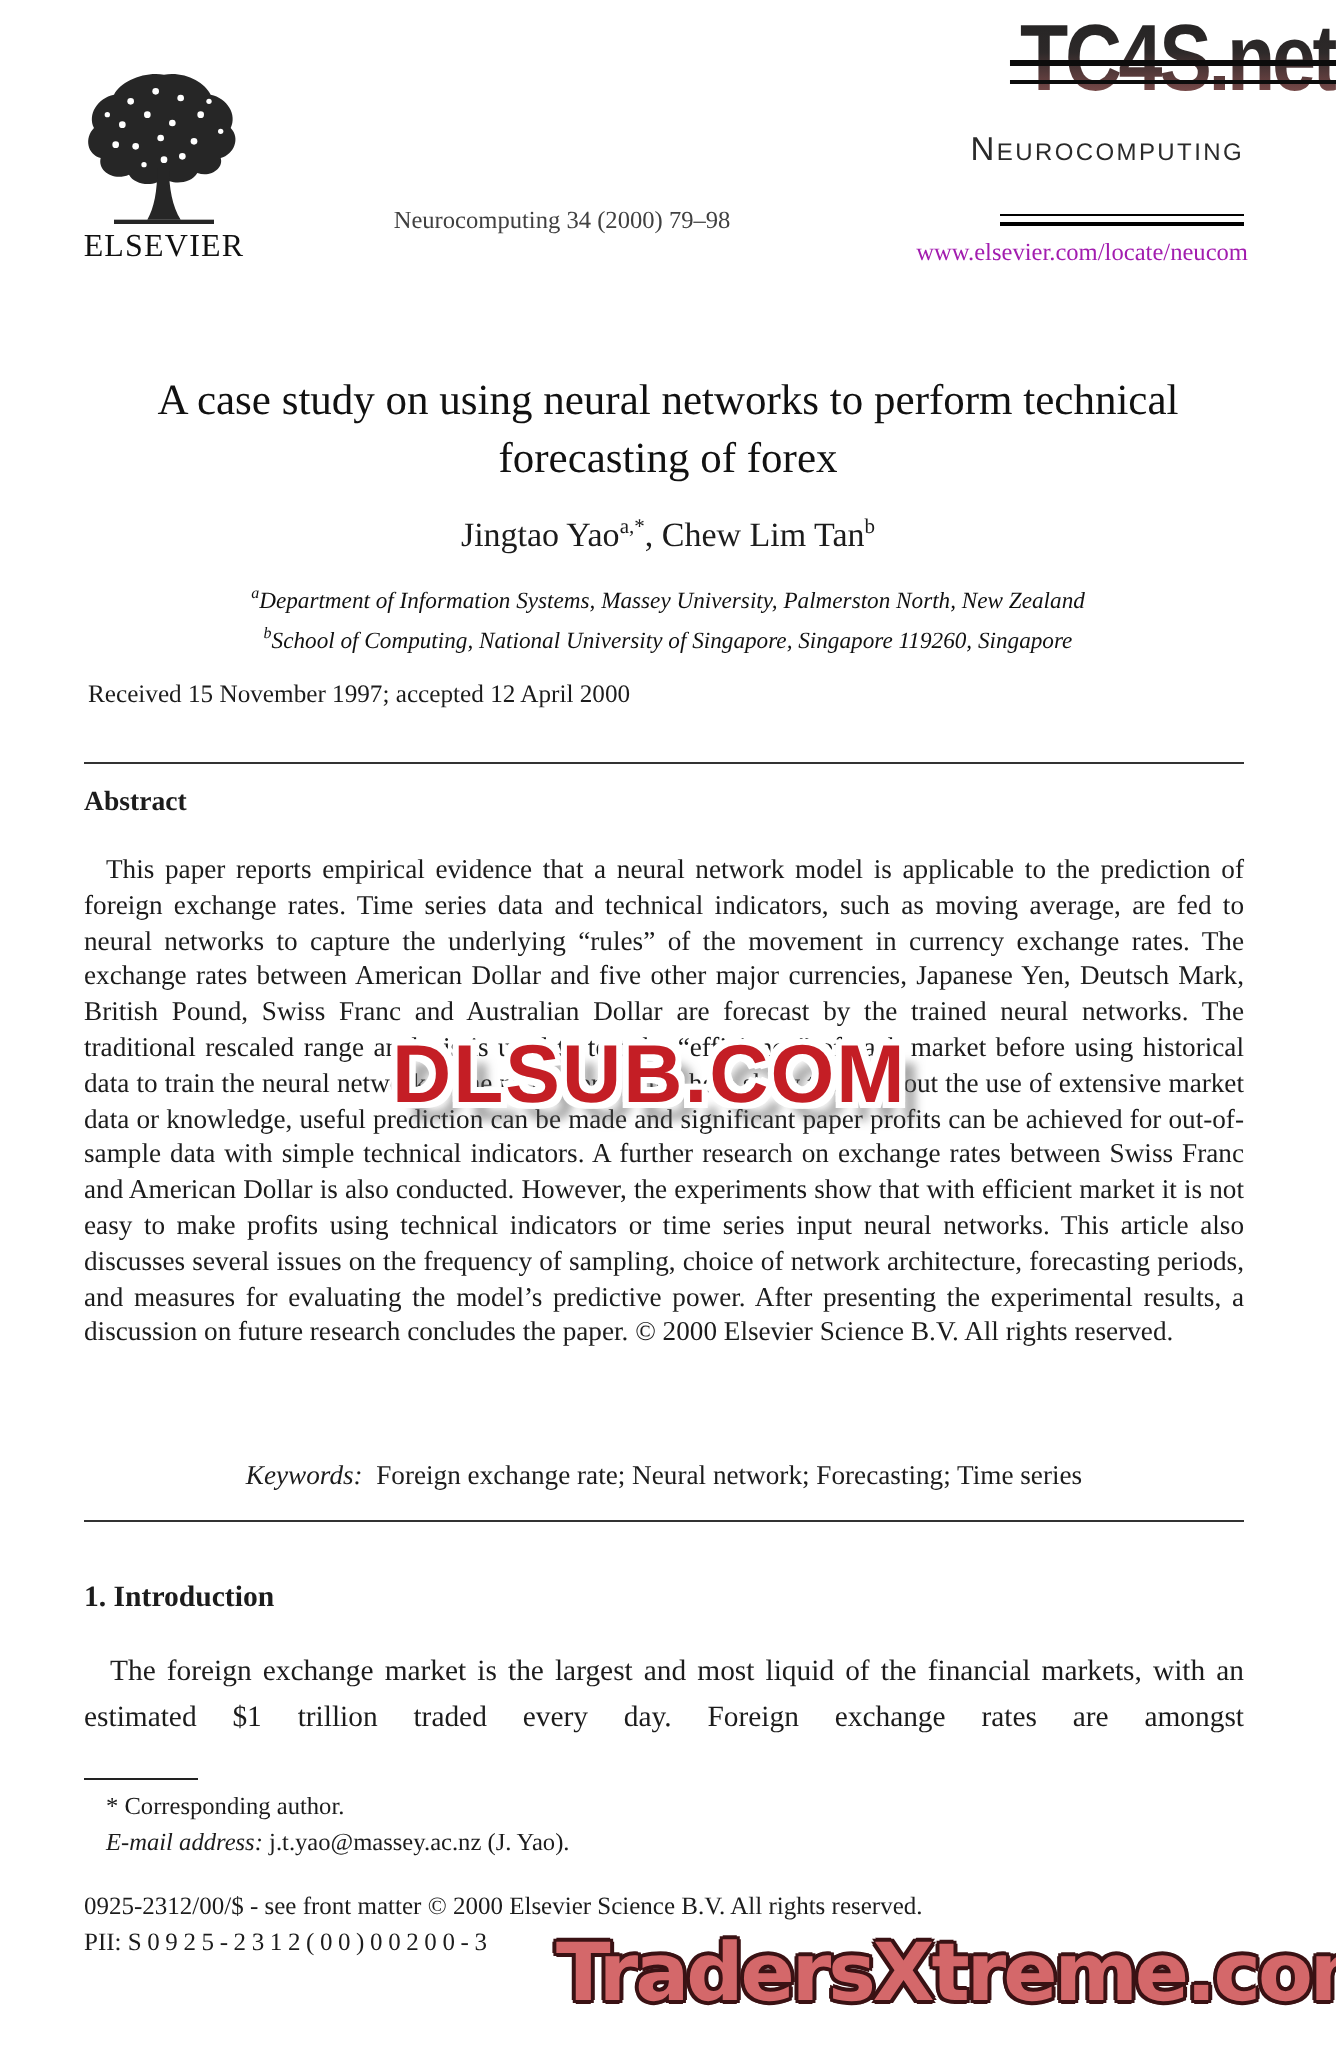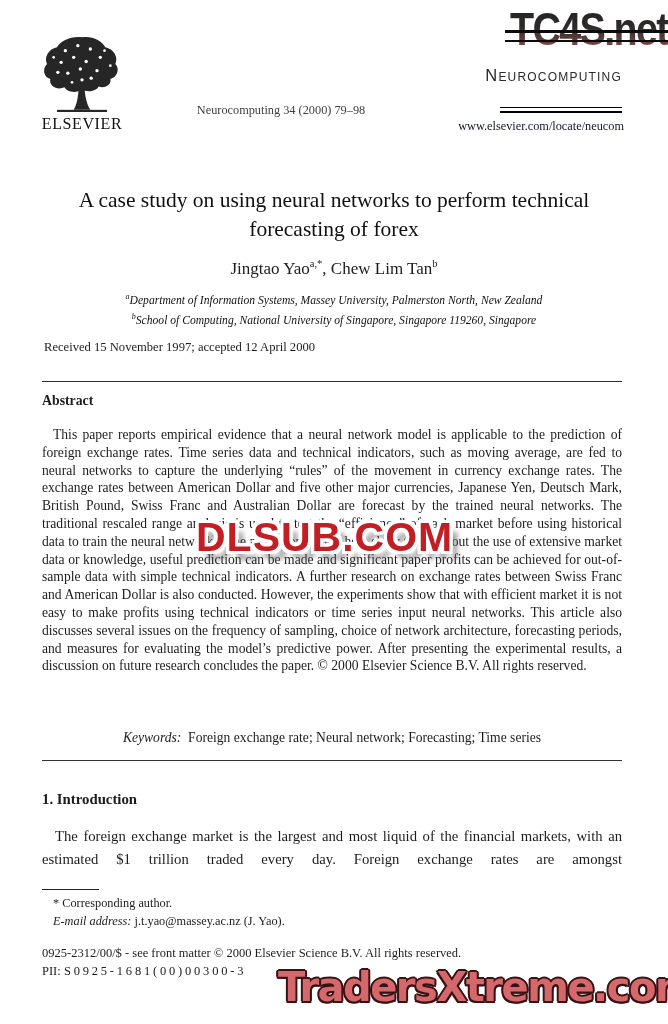--- a/index.html
+++ b/index.html
@@ -17,21 +17,21 @@
 
   .journal-name {
     position:absolute; top:66px; right:46px;
     font-family:Liberation Sans, sans-serif; font-weight:400;
     font-variant:small-caps; font-size:16.5px; letter-spacing:1.2px; color:#2a2a2a;
   }
   .header-double-rule {
     position:absolute; top:107px; right:46px; width:122px; height:2.5px;
     border-top:1.5px solid #000; border-bottom:2.5px solid #000;
   }
-  .journal-url { position:absolute; top:119px; right:44px; font-size:12.3px; color:#0f172a; }
+  .journal-url { position:absolute; top:119px; right:44px; font-size:12.3px; color:#a21caf; }
 
   
   .wm-tc4s { position:absolute; top:5px; right:0; z-index:30; transform:scaleX(0.84); transform-origin:100% 0; }
   .wm-tc4s-text {
     display:block; font-family:"Liberation Sans", sans-serif; font-weight:700;
     font-size:47px; line-height:47px; letter-spacing:-2px;
     background:linear-gradient(180deg,#232323 0%,#2d2929 45%,#6b4343 80%,#8d5a56 100%);
     -webkit-background-clip:text; background-clip:text; color:transparent;
   }
   .wm-tc4s-lines {
@@ -169,18 +169,18 @@
   <hr class="rule rule-keywords">
 
   <div class="section-heading">1. Introduction</div>
   <p class="intro-text">The foreign exchange market is the largest and most liquid of the financial markets, with an estimated $1 trillion traded every day. Foreign exchange rates are amongst</p>
 
   <hr class="footnote-rule">
   <div class="footnote-1">* Corresponding author.</div>
   <div class="footnote-2"><span class="email-label">E-mail address:</span> <span>j.t.yao@massey.ac.nz (J. Yao).</span></div>
 
   <div class="footer-issn">0925-2312/00/$ - see front matter  © 2000 Elsevier Science B.V. All rights reserved.</div>
-  <div class="footer-pii"><span>PII:</span> <span class="pii-code">S0925-1681(00)00300-3</span></div>
+  <div class="footer-pii"><span>PII:</span> <span class="pii-code">S0925-2312(00)00200-3</span></div>
 
   <div class="wm-dlsub">DLSUB.COM</div>
   <div class="wm-traders">TradersXtreme.com</div>
 
 </div>
 
 </body></html>

